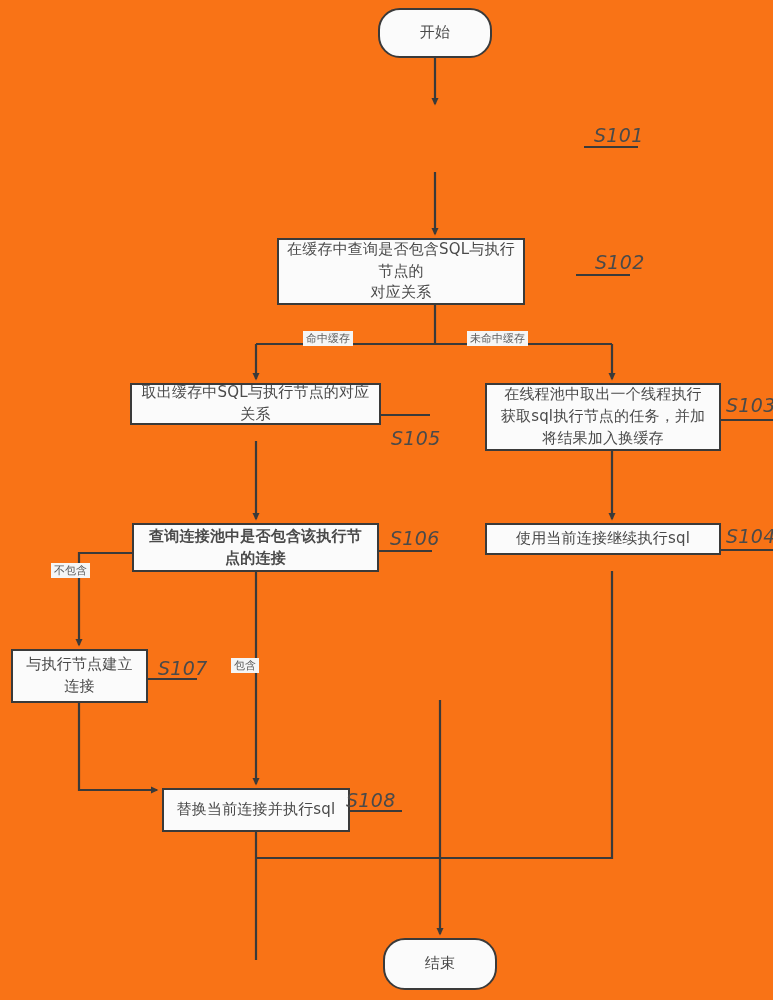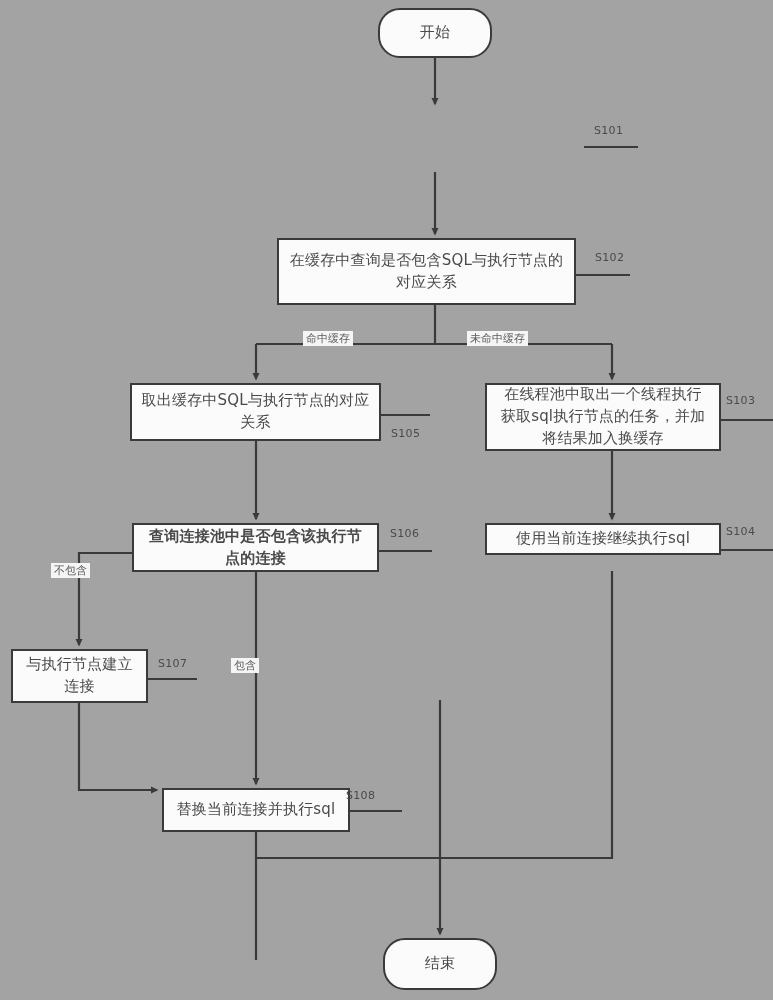--- a/index.html
+++ b/index.html
@@ -8,21 +8,21 @@
     padding: 0;
     background: #f4f4f4;
   }
   body {
     font-family: "DejaVu Sans", "Liberation Sans", sans-serif;
   }
   #canvas {
     position: relative;
     width: 773px;
     height: 1000px;
-    background: #a3a3a3;
+    background: #f97316;
     overflow: hidden;
   }
   svg.wires {
     position: absolute;
     left: 0;
     top: 0;
     width: 773px;
     height: 1000px;
     pointer-events: none;
   }
@@ -45,23 +45,24 @@
     border-width: 2px;
   }
   .node .txt {
     display: block;
     padding: 0 6px;
     white-space: pre-line;
   }
   .steplabel {
     position: absolute;
     color: #4a4a4a;
-    font-size: 11px;
+    font-size: 19px;
     letter-spacing: 0.3px;
     white-space: nowrap;
+    font-style: italic;
   }
   .edgelabel {
     position: absolute;
     color: #5a5a5a;
     font-size: 11px;
     background: #f5f5f5;
     padding: 0 3px;
     white-space: nowrap;
   }
 </style>
@@ -106,26 +107,26 @@
       <path d="M440,700 L440,934" marker-end="url(#arw)"></path>
 
     </g>
   </svg>
 
   <div class="node terminal" style="left:378px; top:8px; width:114px; height:50px;">
     <span class="txt">开始</span>
   </div>
 
 
-  <div class="node" style="left:277px; top:238px; width:299px; height:67px;text-align:center;">
+  <div class="node" style="left:277px; top:238px; width:248px; height:67px;text-align:center;">
     <span class="txt">在缓存中查询是否包含SQL与执行节点的
 对应关系</span>
   </div>
 
-  <div class="node" style="left:130px; top:383px; width:251px; height:58px;">
+  <div class="node" style="left:130px; top:383px; width:251px; height:42px;">
     <span class="txt">取出缓存中SQL与执行节点的对应
 关系</span>
   </div>
 
   <div class="node" style="left:485px; top:383px; width:236px; height:68px;">
     <span class="txt">在线程池中取出一个线程执行
 获取sql执行节点的任务，并加
 将结果加入换缓存</span>
   </div>
 

